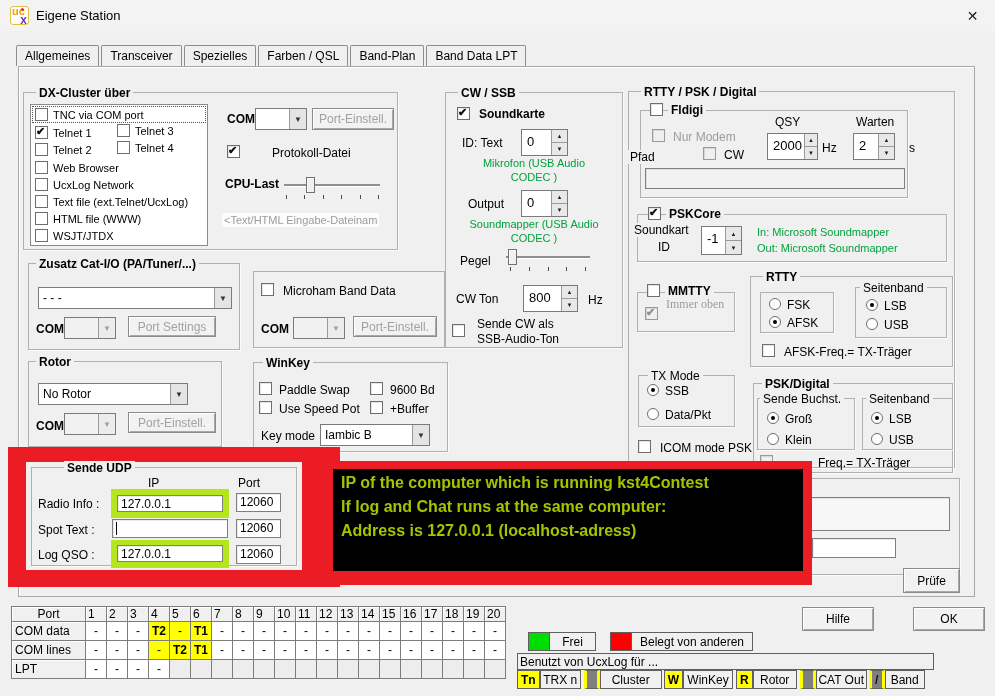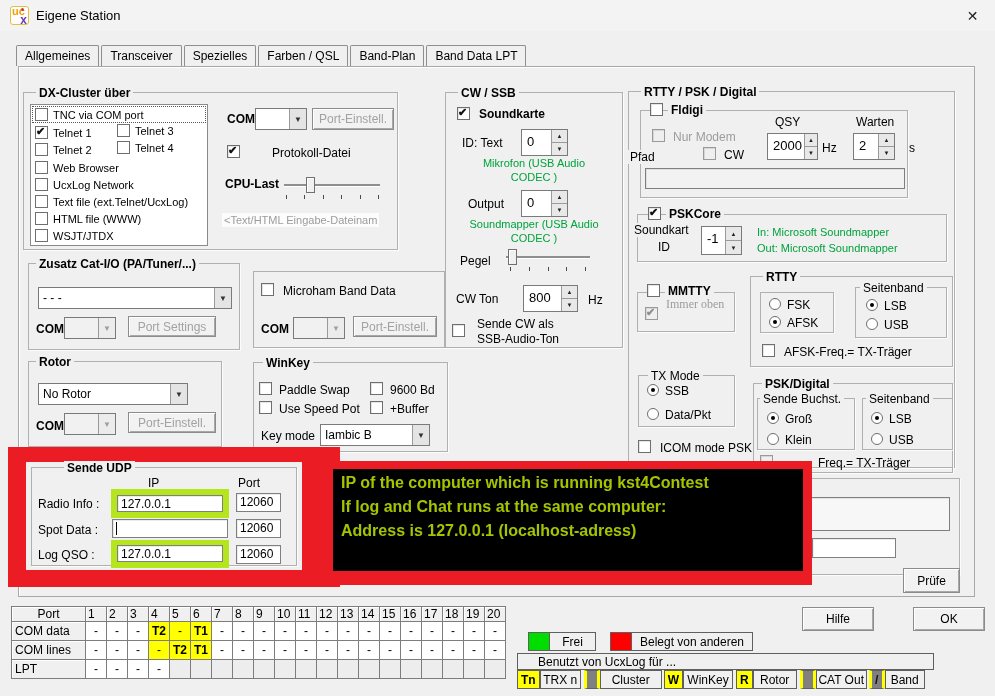--- a/index.html
+++ b/index.html
@@ -362,21 +362,21 @@
   <div class="red" style="left:325px; top:461px; width:487px; height:124px;"></div>
   <div id="udp-patch"></div>
   <div class="gb z" style="left:31px; top:467px; width:266px; height:99px;"></div>
   <span class="gbt z" style="left:44px; top:461px;margin-left:20px;">Sende UDP</span>
   <span class="lb z" style="left:148px; top:476px;">IP</span>
   <span class="lb z" style="left:238px; top:476px;">Port</span>
   <span class="lb z" style="left:38px; top:497px;">Radio Info :</span>
   <span class="hl" style="left:111px; top:489px; width:118px; height:29px;"></span>
   <span class="field z" style="left:117px; top:495px; width:106px; height:17px;">127.0.0.1</span>
   <span class="field z" style="left:236px; top:493px; width:45px; height:19px;">12060</span>
-  <span class="lb z" style="left:38px; top:523px;">Spot Data :</span>
+  <span class="lb z" style="left:38px; top:523px;">Spot Text :</span>
   <span class="field z" style="left:112px; top:519px; width:116px; height:19px;">
       <i class="caret"></i>
     </span>
   <span class="field z" style="left:236px; top:519px; width:45px; height:19px;">12060</span>
   <span class="lb z" style="left:38px; top:548px;">Log QSO :</span>
   <span class="hl" style="left:111px; top:540px; width:118px; height:28px;"></span>
   <span class="field z" style="left:117px; top:545px; width:106px; height:17px;">127.0.0.1</span>
   <span class="field z" style="left:236px; top:545px; width:45px; height:19px;">12060</span>
 
   <div id="note-box">
@@ -479,21 +479,21 @@
           <td class="pt-off"></td>
           <td class="pt-off"></td>
         </tr>
       </tbody>
     </table>
 
   <span class="lg-swatch" style="left:528px; top:632px; width:22px; height:19px; background:#00dd00;"></span>
   <span class="lg-box" style="left:549px; top:632px; width:47px; height:19px;">Frei</span>
   <span class="lg-swatch" style="left:610px; top:632px; width:22px; height:19px; background:#ff0000;"></span>
   <span class="lg-box" style="left:631px; top:632px; width:122px; height:19px;">Belegt von anderen</span>
-  <span class="lg-box" style="left:517px; top:653px; width:417px; height:17px; justify-content:flex-start; padding-left:20px;">Benutzt von UcxLog für ...</span>
+  <span class="lg-box" style="left:517px; top:653px; width:417px; height:17px; justify-content:flex-start; padding-left:2px;">Benutzt von UcxLog für ...</span>
   <div id="keys-row">
     <span class="kb key">Tn</span>
     <span class="kb" style="width:41px;">TRX n</span>
     <span class="gap3"></span>
     <span class="kb greyk"></span>
     <span class="kb" style="width:62px;">Cluster</span>
     <span class="gap2"></span>
     <span class="kb key">W</span>
     <span class="kb" style="width:50px;">WinKey</span>
     <span class="gap3"></span>

